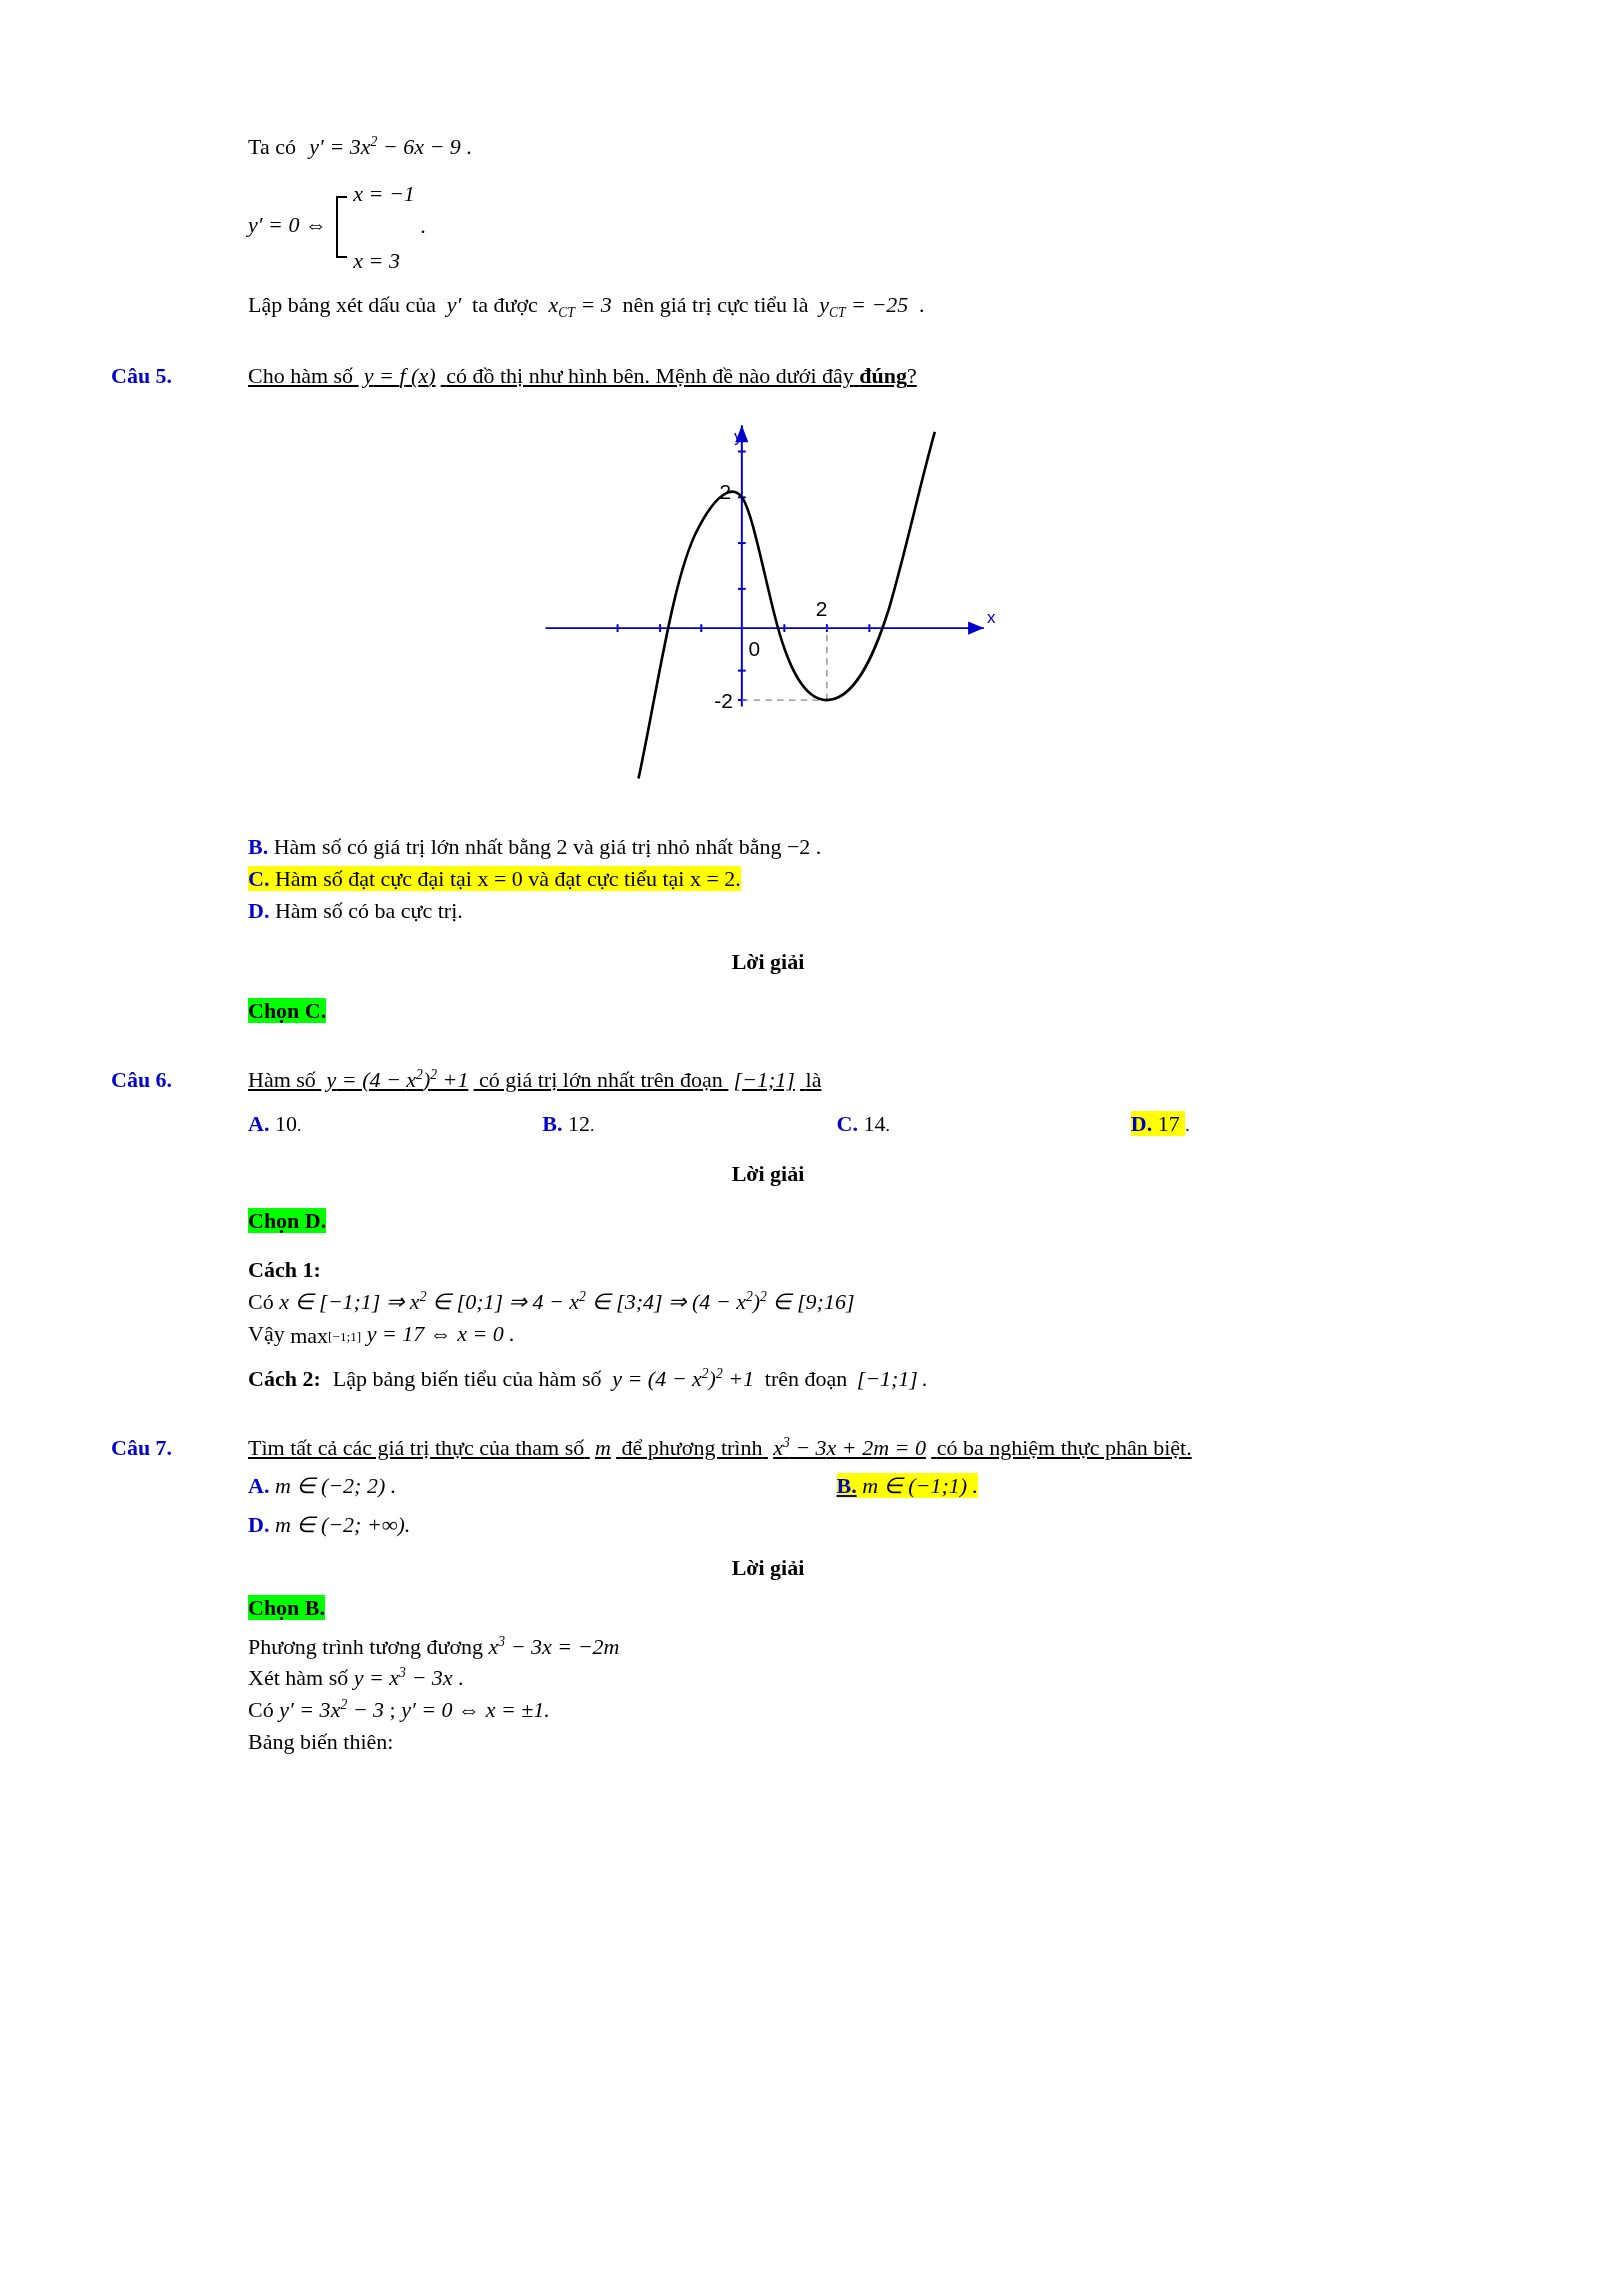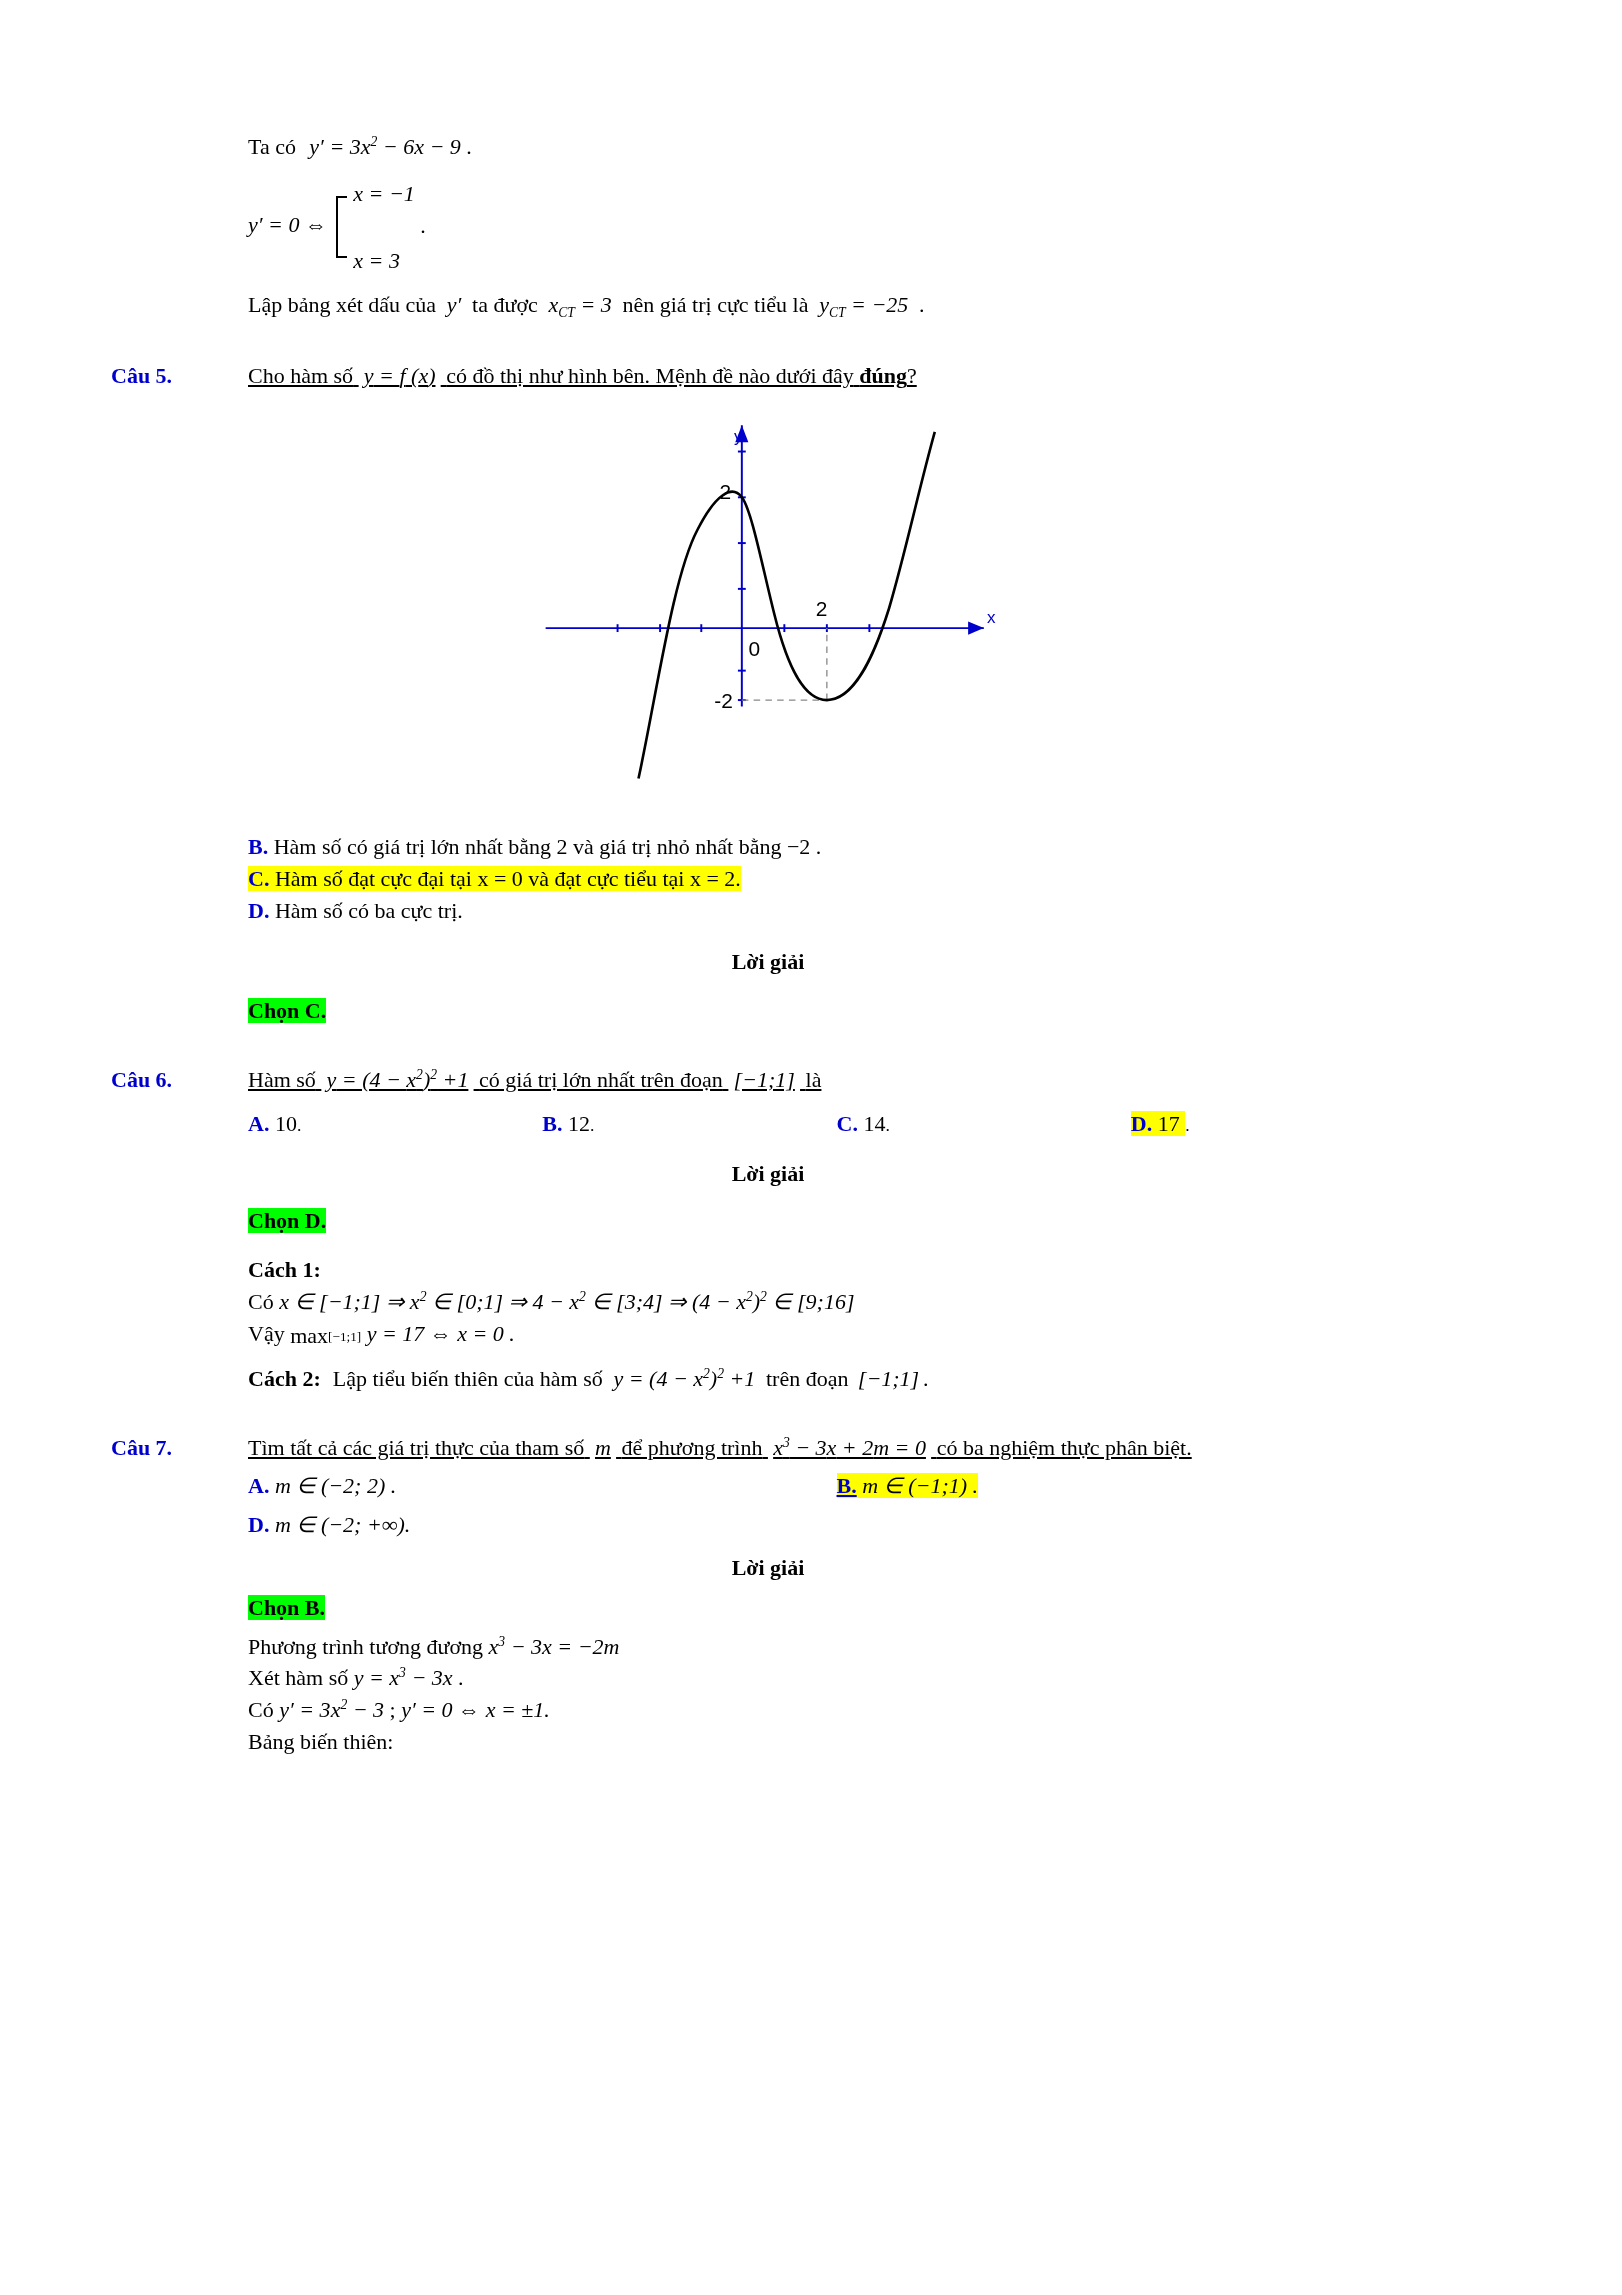--- a/index.html
+++ b/index.html
@@ -233,21 +233,21 @@
     <span>Vậy</span>
     <span class="maxblock">
       <span class="top">max</span>
       <span class="bot">[−1;1]</span>
     </span>
     <span class="math"><i>y</i> = 17 ⇔ <i>x</i> = 0 .</span>
   </div>
 
   <div class="indent" style="margin-top:13px">
     <b>Cách 2:</b>
-    <span style="margin-left:6.5px">Lập tiểu biến thiên của hàm số</span>
+    <span style="margin-left:6.5px">Lập bảng biến tiểu của hàm số</span>
     <span class="math" style="margin:0 5.2px"><i>y</i> = (4 − <i>x</i><span class="sup">2</span>)<span class="sup">2</span> +1</span>
     <span>trên đoạn</span>
     <span class="math" style="margin:0 3.9px">[−1;1]</span>.
   </div>
 
   <div class="q">
     <span class="qlabel">Câu 7.</span>
     <span class="body">
       <span>Tìm tất cả các giá trị thực của tham số</span>
       <span class="math" style="margin:0 5.2px"><i>m</i></span>

